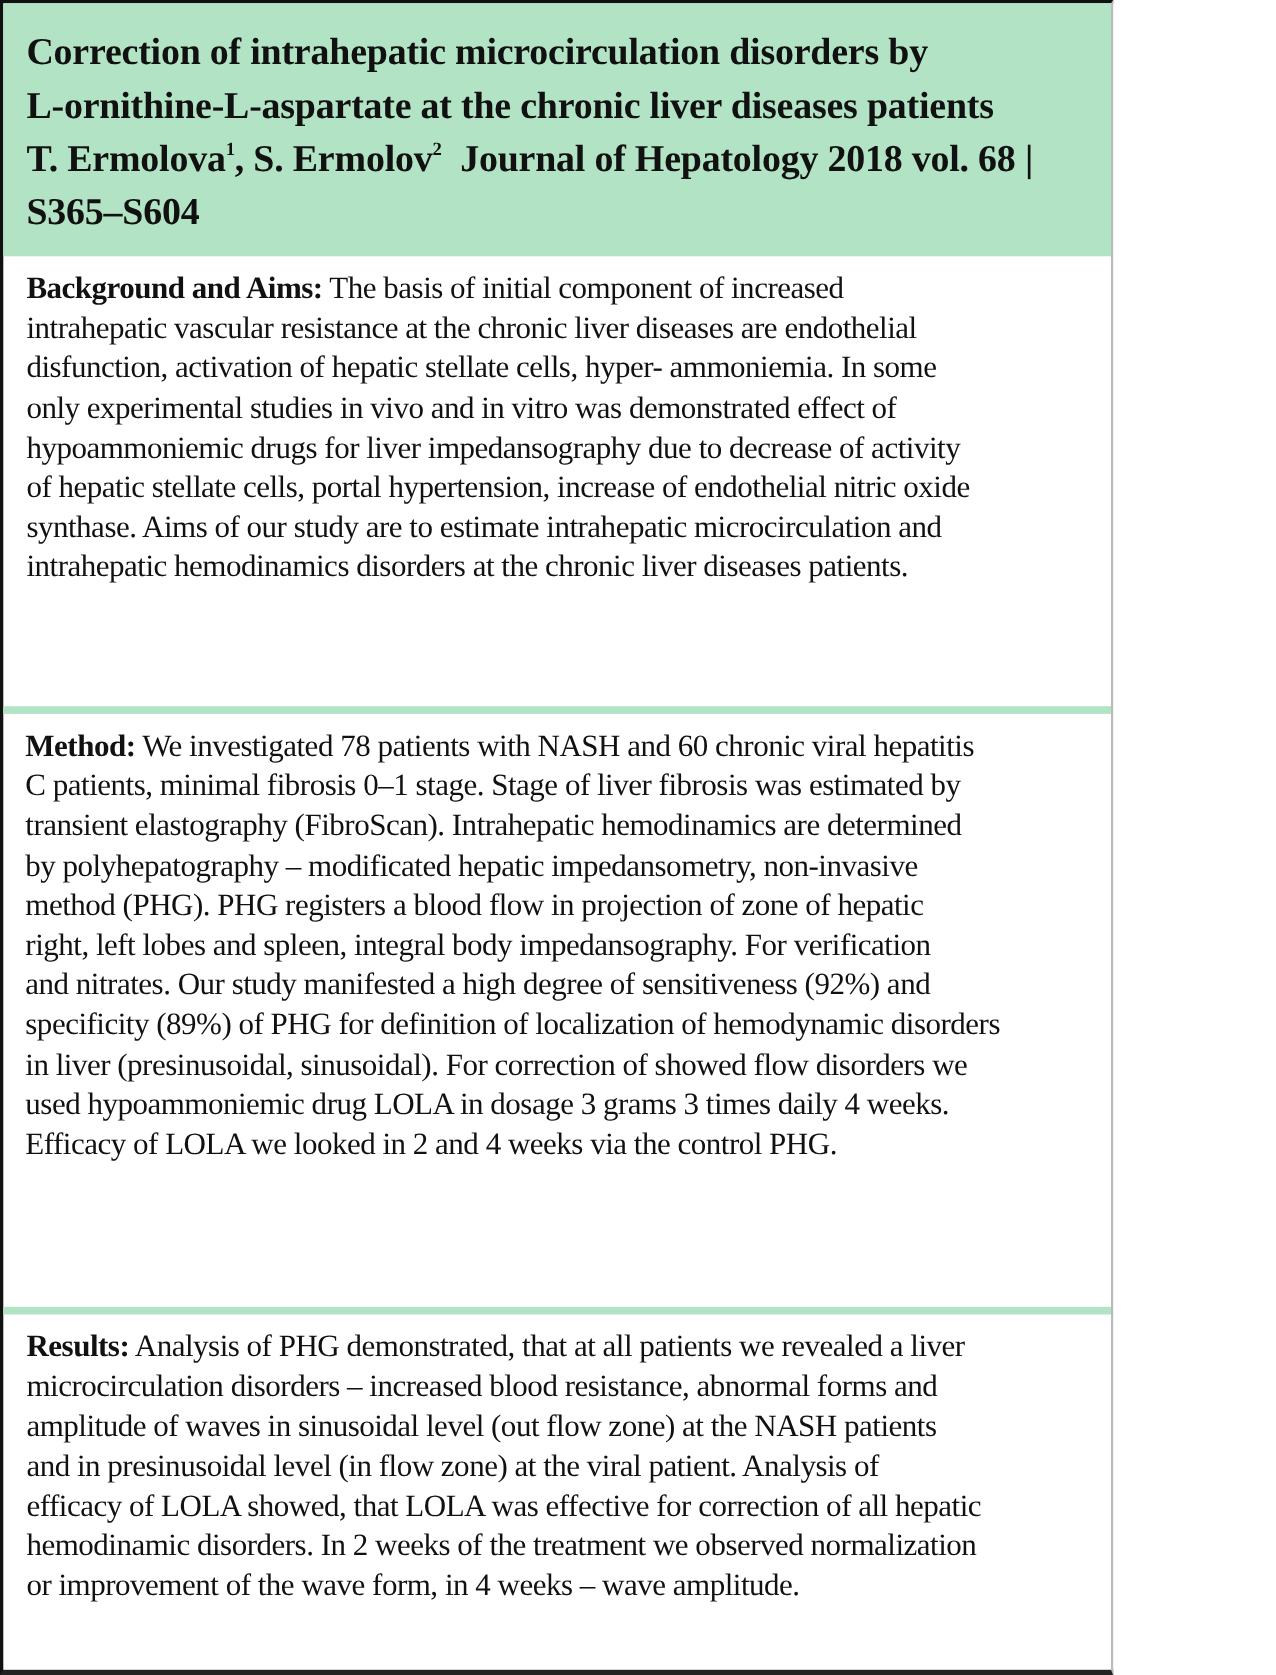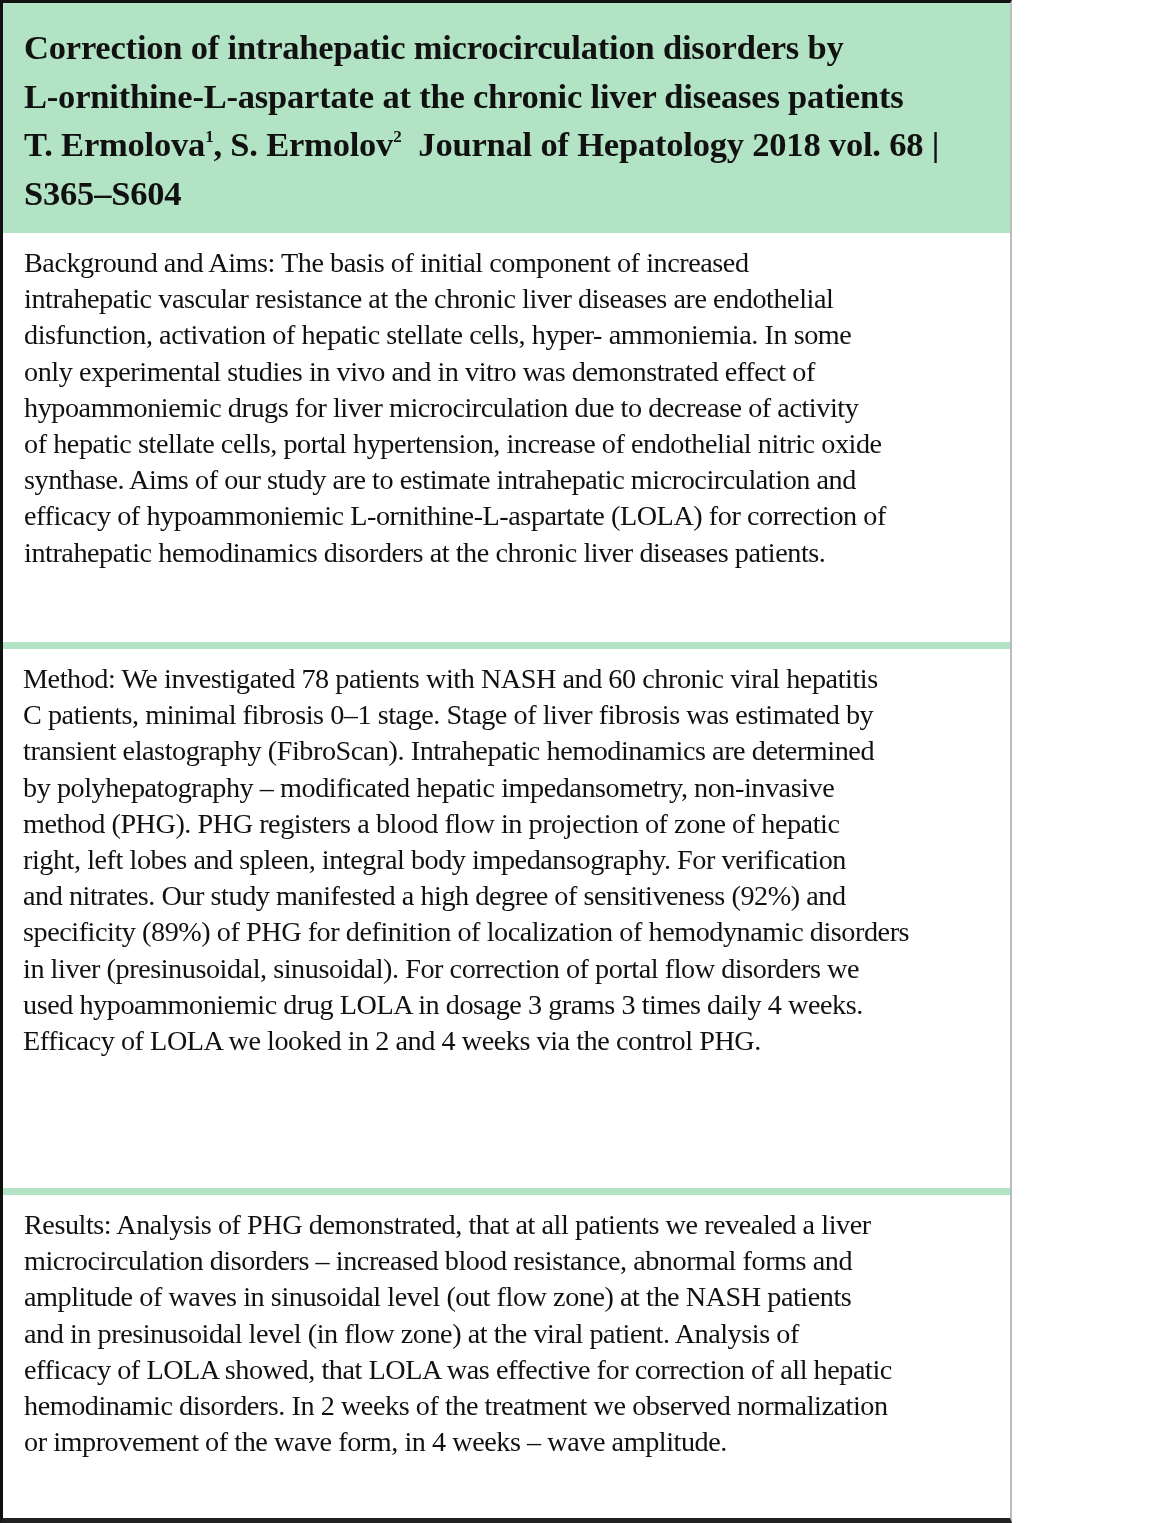--- a/index.html
+++ b/index.html
@@ -31,21 +31,21 @@
   .section {
     box-sizing: border-box;
     padding: 9px 10px 0 21px;
     font-family: "Liberation Serif", "DejaVu Serif", serif;
     font-size: 28.2px;
     line-height: 36.2px;
     color: #111;
     letter-spacing: -0.45px;
   }
   .section .line { display: block; white-space: nowrap; }
-  .section .label { font-weight: normal; }
+  .section .label { font-weight: bold; }
   .sep {
     height: 7px;
     background: #b3e3c5;
     margin: 0;
   }
   #sec-background { height: 409px; padding-top: 12px; }
   #sec-method { height: 539px; padding-top: 12px; padding-left: 20px; }
   #sec-results { padding-top: 12px; }
 </style>
 </head>
@@ -58,39 +58,38 @@
     <span class="line">L-ornithine-L-aspartate at the chronic liver diseases patients</span>
     <span class="line"><span>T. Ermolova</span><sup>1</sup><span>, </span><span>S. Ermolov</span><sup>2</sup>&nbsp; <span>Journal of Hepatology 2018 vol. 68 |</span></span>
     <span class="line">S365–S604</span>
   </div>
 
   <div class="section" id="sec-background">
     <span class="line"><span class="label">Background and Aims:</span><span> The basis of initial component of increased</span></span>
     <span class="line">intrahepatic vascular resistance at the chronic liver diseases are endothelial</span>
     <span class="line">disfunction, activation of hepatic stellate cells, hyper- ammoniemia. In some</span>
     <span class="line">only experimental studies in vivo and in vitro was demonstrated effect of</span>
-    <span class="line">hypoammoniemic drugs for liver microcirculation due to decrease of activity</span>
+    <span class="line">hypoammoniemic drugs for liver impedansography due to decrease of activity</span>
     <span class="line">of hepatic stellate cells, portal hypertension, increase of endothelial nitric oxide</span>
     <span class="line">synthase. Aims of our study are to estimate intrahepatic microcirculation and</span>
-    <span class="line">efficacy of hypoammoniemic L-ornithine-L-aspartate (LOLA) for correction of</span>
     <span class="line">intrahepatic hemodinamics disorders at the chronic liver diseases patients.</span>
   </div>
 
   <div class="sep"></div>
 
   <div class="section" id="sec-method">
     <span class="line"><span class="label">Method:</span><span> We investigated 78 patients with NASH and 60 chronic viral hepatitis</span></span>
     <span class="line">C patients, minimal fibrosis 0–1 stage. Stage of liver fibrosis was estimated by</span>
     <span class="line">transient elastography (FibroScan). Intrahepatic hemodinamics are determined</span>
     <span class="line">by polyhepatography – modificated hepatic impedansometry, non-invasive</span>
     <span class="line">method (PHG). PHG registers a blood flow in projection of zone of hepatic</span>
     <span class="line">right, left lobes and spleen, integral body impedansography. For verification</span>
     <span class="line">and nitrates. Our study manifested a high degree of sensitiveness (92%) and</span>
     <span class="line">specificity (89%) of PHG for definition of localization of hemodynamic disorders</span>
-    <span class="line">in liver (presinusoidal, sinusoidal). For correction of portal flow disorders we</span>
+    <span class="line">in liver (presinusoidal, sinusoidal). For correction of showed flow disorders we</span>
     <span class="line">used hypoammoniemic drug LOLA in dosage 3 grams 3 times daily 4 weeks.</span>
     <span class="line">Efficacy of LOLA we looked in 2 and 4 weeks via the control PHG.</span>
   </div>
 
   <div class="sep"></div>
 
   <div class="section" id="sec-results">
     <span class="line"><span class="label">Results:</span><span> Analysis of PHG demonstrated, that at all patients we revealed a liver</span></span>
     <span class="line">microcirculation disorders – increased blood resistance, abnormal forms and</span>
     <span class="line">amplitude of waves in sinusoidal level (out flow zone) at the NASH patients</span>

